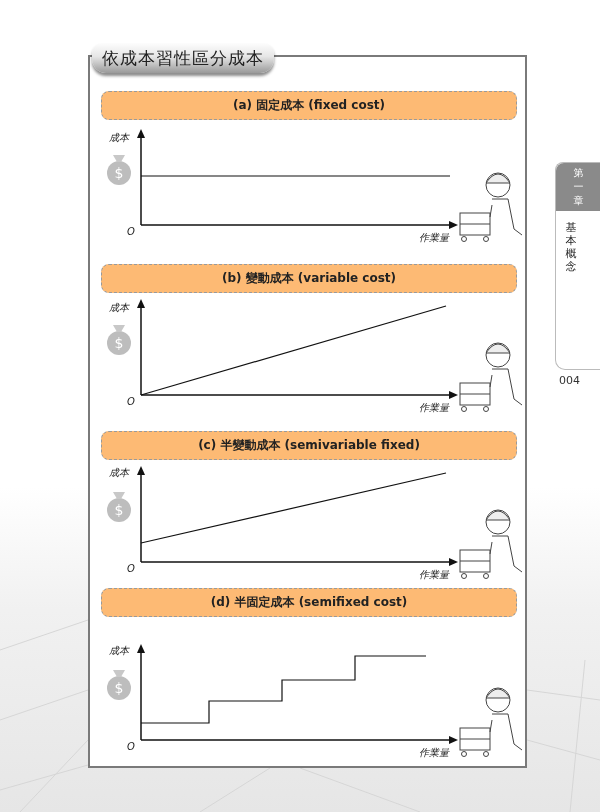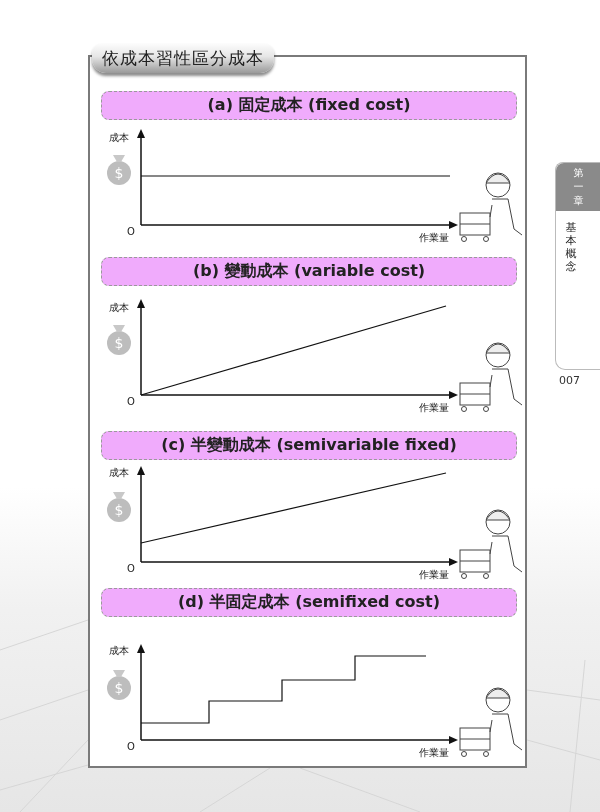--- a/index.html
+++ b/index.html
@@ -9,26 +9,26 @@
   .floor{position:absolute;left:0;top:0;width:600px;height:812px;}
   .frame{position:absolute;left:88px;top:55px;width:439px;height:713px;
     background:#fff;border:2px solid #7a7a7a;box-sizing:border-box;}
   .title-tab{position:absolute;left:92px;top:43px;width:182px;height:30px;
     border-radius:10px 10px 14px 14px;
     background:linear-gradient(180deg,#fdfdfd 0%,#e6e6e6 45%,#9a9a9a 100%);
     box-shadow:0 3px 3px rgba(0,0,0,.45);
     display:flex;align-items:center;justify-content:center;
     font-size:17px;color:#222;letter-spacing:1px;}
   .banner{position:absolute;left:101px;width:416px;height:29px;
-    border:1px dashed #9a9a9a;border-radius:8px;background:#f0abfc;
+    border:1px dashed #9a9a9a;border-radius:8px;background:#fdba74;
     display:flex;align-items:center;justify-content:center;
-    font-size:16px;font-weight:bold;color:#222;box-sizing:border-box;}
+    font-size:12px;font-weight:bold;color:#222;box-sizing:border-box;}
   .chart{position:absolute;left:96px;width:440px;}
   .chart svg{position:absolute;left:0;top:0;}
-  .lbl{position:absolute;font-size:10px;color:#222;}
+  .lbl{position:absolute;font-size:10px;color:#222;font-style:italic;}
   .side-tab{position:absolute;left:555px;top:162px;width:45px;height:206px;
     border:1px solid #bbb;border-right:none;border-radius:8px 0 0 10px;background:#fff;}
   .side-head{position:absolute;left:0;top:0;width:45px;height:48px;background:#8a8a8a;
     border-radius:8px 0 0 0;color:#fff;font-size:10px;line-height:14px;
     display:flex;flex-direction:column;align-items:center;justify-content:center;}
   .side-body{position:absolute;left:8px;top:58px;width:14px;font-size:11px;line-height:13px;text-align:center;color:#222;}
   .page-num{position:absolute;left:559px;top:374px;font-size:11px;color:#333;}
 </style>
 </head>
 <body>
@@ -72,21 +72,21 @@
         <path d="M390 58 Q402 40 414 58 Z" fill="#eee"></path>
       <path d="M396 74 L412 74 L418 104 L426 110" fill="none"></path>
         <path d="M396 80 L394 92" fill="none"></path>
     </g>
   </svg>
   <span class="lbl" style="left:13px;top:6px">成本</span>
   <span class="lbl" style="left:31px;top:101px">O</span>
   <span class="lbl" style="left:323px;top:106px">作業量</span>
 </div>
 
-<div class="banner" style="top:257px">(b) 變動成本 (variable cost)</div>
+<div class="banner" style="top:264px">(b) 變動成本 (variable cost)</div>
 <div class="chart" style="top:295px;height:120px">
   <svg width="440" height="120">
     <g>
       <circle cx="23" cy="48" r="12" fill="#bdbdbd"></circle>
         <path d="M17 30 L29 30 L25 37 L21 37 Z" fill="#c8c8c8"></path>
       <text x="23" y="53" font-size="14" text-anchor="middle" fill="#fff" font-family="DejaVu Sans, sans-serif">$</text>
     </g>
     <line x1="45" y1="100" x2="45" y2="10" stroke="#111" stroke-width="1.5"></line>
     <polygon points="45,4 41,13 49,13" fill="#111"></polygon>
     <line x1="45" y1="100" x2="355" y2="100" stroke="#111" stroke-width="1.5"></line>
@@ -172,13 +172,13 @@
     <span>一</span>
     <span>章</span>
   </div>
   <div class="side-body">
     <div>基</div>
     <div>本</div>
     <div>概</div>
     <div>念</div>
   </div>
 </div>
-<div class="page-num">007</div>
+<div class="page-num">004</div>
 
 </body></html>

